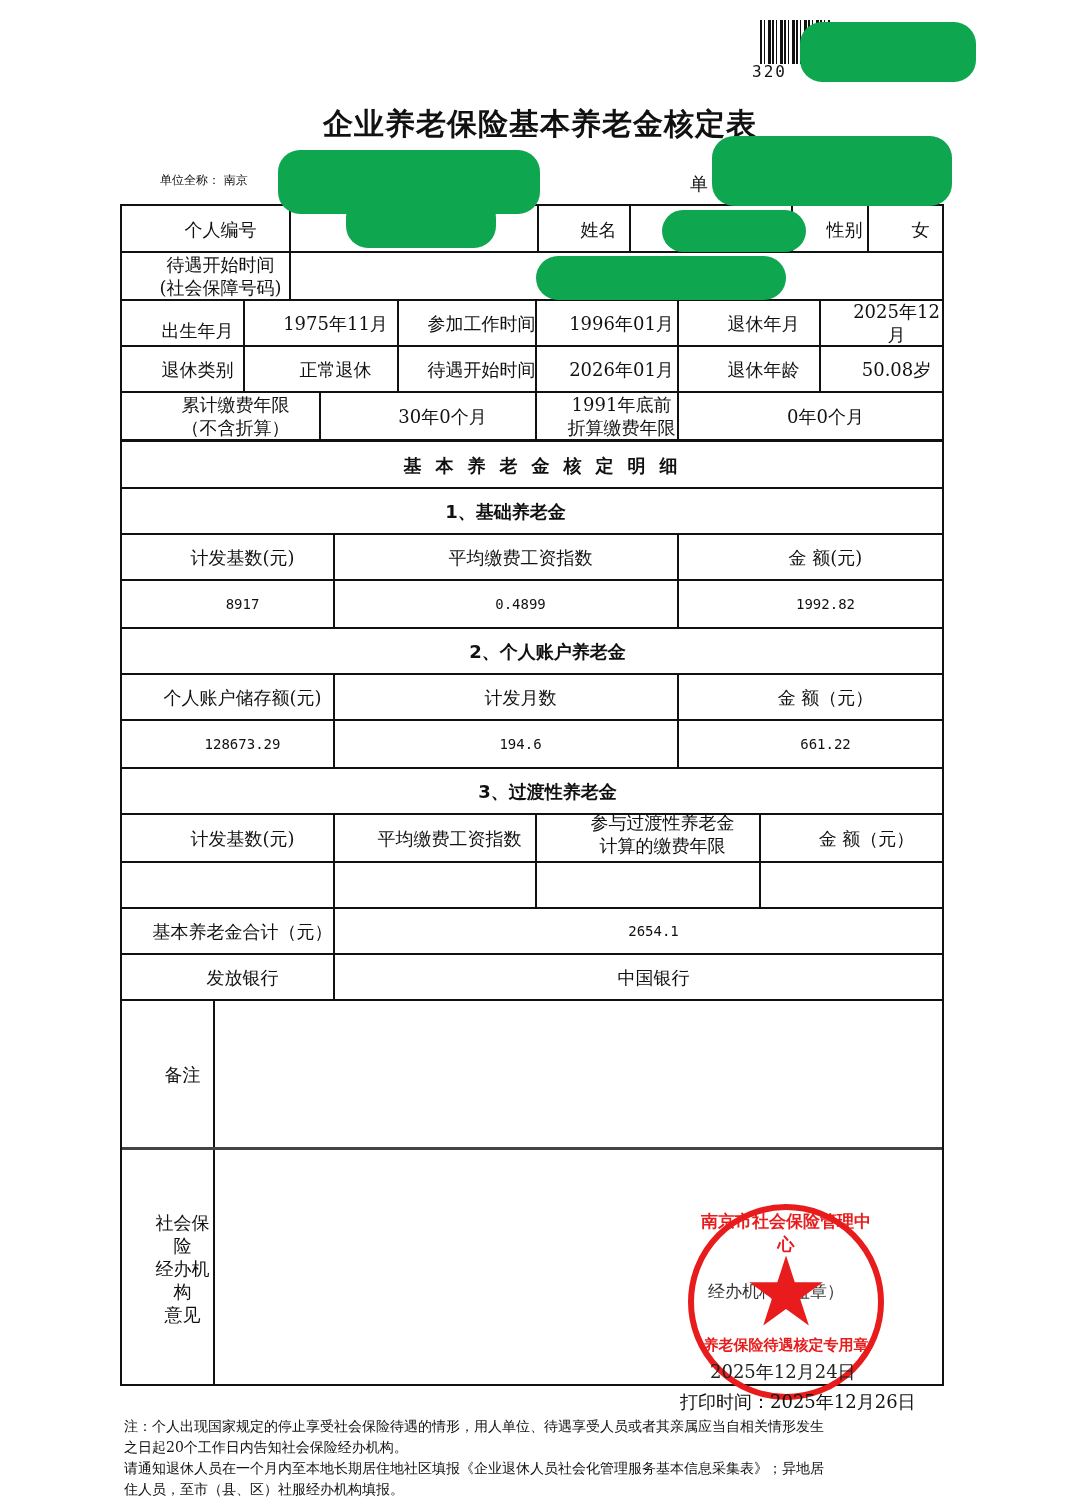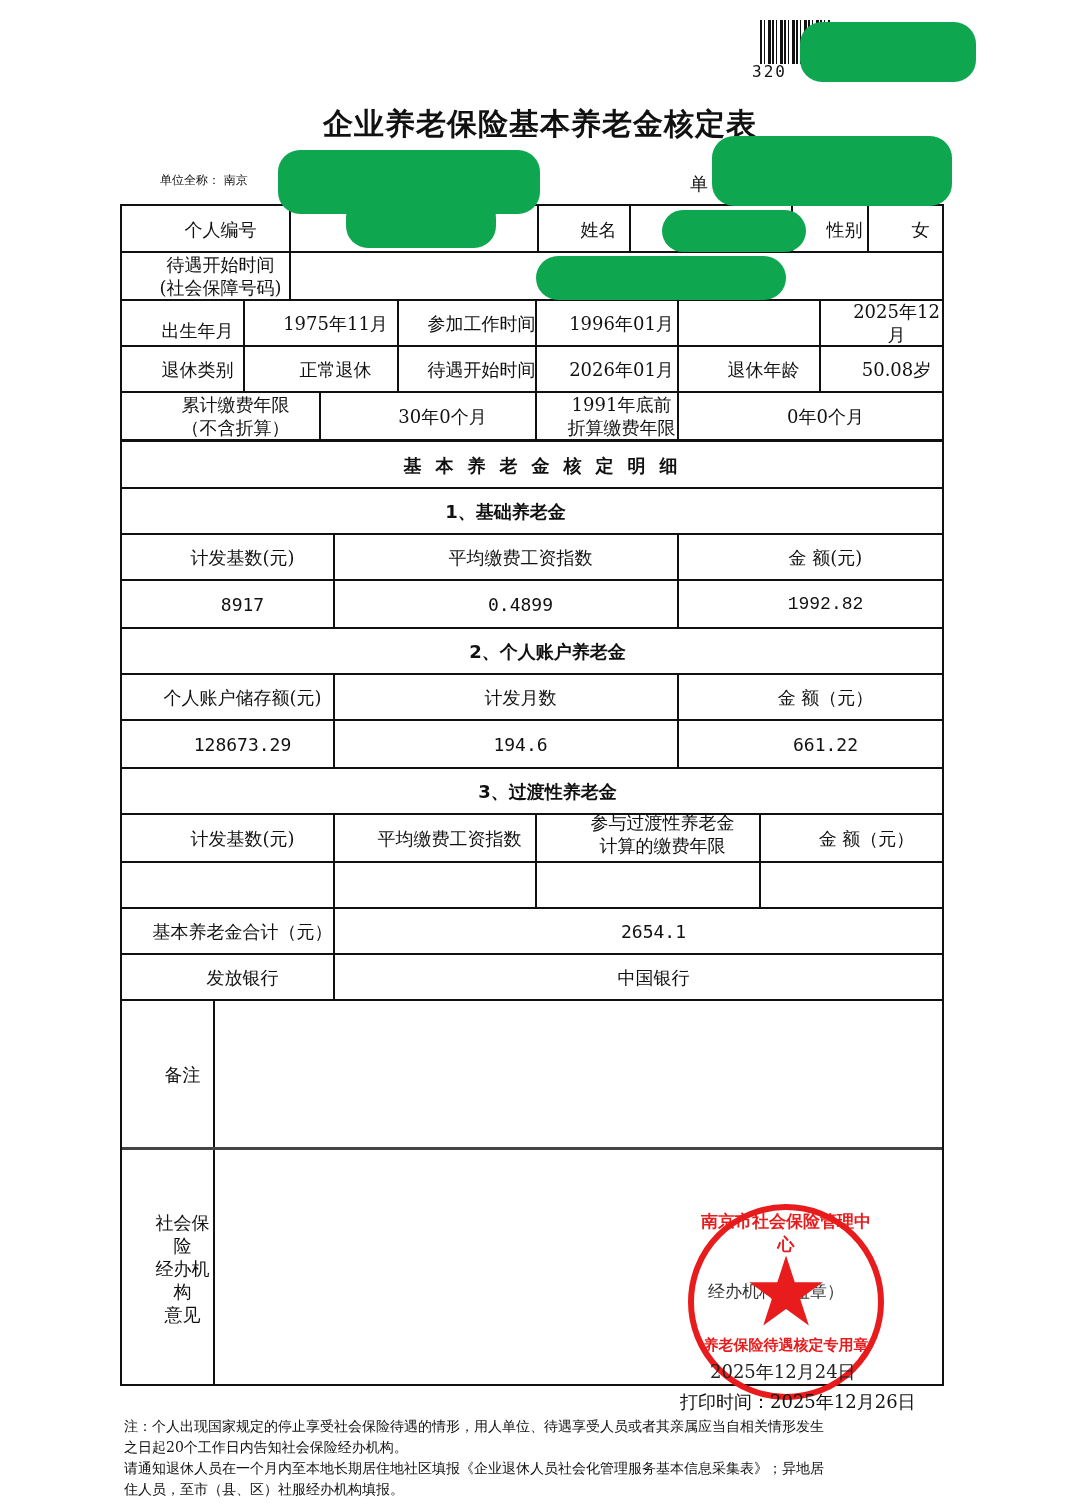--- a/index.html
+++ b/index.html
@@ -18,21 +18,21 @@
     .unit-label { left:124px; top:172px; font-size:12px;margin-left:36px; }
     .unit-label2 { left:690px; top:172px; font-size:18px; }
 
     
     .tbl { left:120px; top:204px; width:824px; height:1182px; border:2px solid #111; box-sizing:border-box; }
     .cell { position:absolute; box-sizing:border-box; display:flex; align-items:center; justify-content:center; text-align:center; font-size:18px; line-height:23px;padding-left:29px; }
     .hl { position:absolute; left:0; right:0; height:0; border-top:2px solid #111; }
     .vl { position:absolute; width:0; border-left:2px solid #111; }
     .bold { font-family:"DejaVu Sans","Liberation Sans",sans-serif; font-weight:bold; }
     .spaced { letter-spacing:14px; }
-    .num { font-family:"DejaVu Sans Mono","Liberation Mono",monospace; font-size:18px; }
+    .num { font-family:"DejaVu Sans Mono","Liberation Mono",monospace; font-size:14px; }
 
     
     .stamp { left:688px; top:1204px; width:196px; height:196px; border:6px solid #e81c1c; border-radius:50%; box-sizing:border-box; }
     .stamp-star { left:738px; top:1244px; width:96px; height:96px; color:#e81c1c; font-size:96px; line-height:96px; text-align:center; }
     .stamp-top { left:694px; top:1210px; width:184px; text-align:center; color:#e81c1c; font-family:"DejaVu Sans","Liberation Sans",sans-serif; font-weight:bold; font-size:17px; }
     .stamp-bottom { left:700px; top:1336px; width:172px; text-align:center; color:#e81c1c; font-family:"DejaVu Sans","Liberation Sans",sans-serif; font-weight:bold; font-size:15px; }
     .seal-label { left:708px; top:1280px; font-size:17px; color:#333; }
     .seal-date { left:710px; top:1360px; font-size:18px; color:#222; }
 
     .print-time { left:680px; top:1390px; font-size:18px; }
@@ -73,20 +73,21 @@
     <span>(社会保障号码)</span>
   </div>
   <div class="cell" style="left:168px;top:46px;width:654px;height:48px;">32</div>
   <div class="vl" style="left:167px;top:46px;height:48px;"></div>
   <div class="hl" style="top:93px;"></div>
 
   <div class="cell" style="left:0;top:94px;width:122px;height:60px;">出生年月</div>
   <div class="cell" style="left:122px;top:94px;width:154px;height:46px;">1975年11月</div>
   <div class="cell" style="left:276px;top:94px;width:138px;height:46px;">参加工作时间</div>
   <div class="cell" style="left:414px;top:94px;width:142px;height:46px;">1996年01月</div>
+  <div class="cell" style="left:556px;top:94px;width:142px;height:46px;">退休年月</div>
   <div class="cell" style="left:698px;top:94px;width:124px;height:46px;">2025年12月</div>
   <div class="vl" style="left:121px;top:94px;height:92px;"></div>
   <div class="vl" style="left:275px;top:94px;height:92px;"></div>
   <div class="vl" style="left:413px;top:94px;height:140px;"></div>
   <div class="vl" style="left:555px;top:94px;height:140px;"></div>
   <div class="vl" style="left:697px;top:94px;height:92px;"></div>
   <div class="hl" style="top:139px;"></div>
 
   <div class="cell" style="left:0;top:140px;width:122px;height:46px;">退休类别</div>
   <div class="cell" style="left:122px;top:140px;width:154px;height:46px;">正常退休</div>
@@ -115,21 +116,21 @@
   <div class="cell bold" style="left:0;top:282px;width:738px;height:46px;">1、基础养老金</div>
   <div class="hl" style="top:327px;"></div>
 
   <div class="cell" style="left:0;top:328px;width:212px;height:46px;">计发基数(元)</div>
   <div class="cell" style="left:212px;top:328px;width:344px;height:46px;">平均缴费工资指数</div>
   <div class="cell" style="left:556px;top:328px;width:266px;height:46px;">金 额(元)</div>
   <div class="hl" style="top:373px;"></div>
 
   <div class="cell num" style="left:0;top:374px;width:212px;height:48px;">8917</div>
   <div class="cell num" style="left:212px;top:374px;width:344px;height:48px;">0.4899</div>
-  <div class="cell num" style="left:556px;top:374px;width:266px;height:48px;font-family:Liberation Mono, monospace;">1992.82</div>
+  <div class="cell num" style="left:556px;top:374px;width:266px;height:48px;">1992.82</div>
   <div class="vl" style="left:211px;top:328px;height:94px;"></div>
   <div class="vl" style="left:555px;top:328px;height:94px;"></div>
   <div class="hl" style="top:421px;"></div>
 
   <div class="cell bold" style="left:0;top:422px;width:822px;height:46px;">2、个人账户养老金</div>
   <div class="hl" style="top:467px;"></div>
   <div class="cell" style="left:0;top:468px;width:212px;height:46px;">个人账户储存额(元)</div>
   <div class="cell" style="left:212px;top:468px;width:344px;height:46px;">计发月数</div>
   <div class="cell" style="left:556px;top:468px;width:266px;height:46px;">金 额（元）</div>
   <div class="hl" style="top:513px;"></div>

